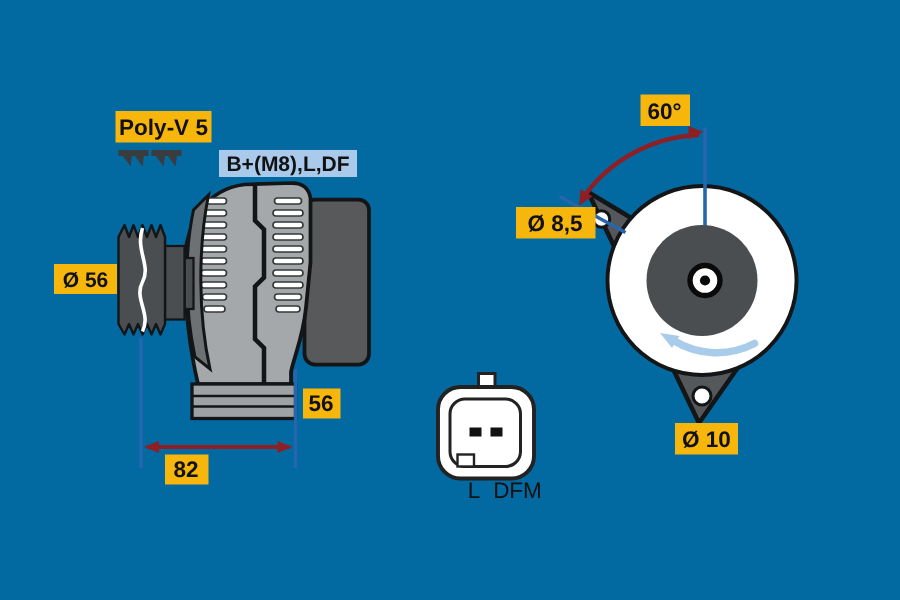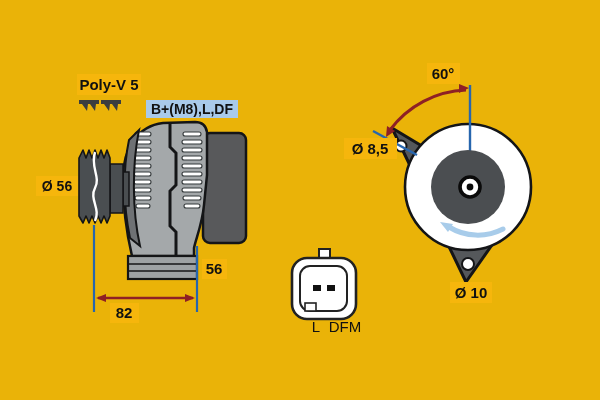--- a/index.html
+++ b/index.html
@@ -1,16 +1,16 @@
 <!DOCTYPE html>
 <html><head>
 <meta charset="utf-8">
 <style>
   html,body{margin:0;padding:0;background:#fff;}
-  #stage{position:relative;width:600px;height:400px;background:#eab308;overflow:hidden;
+  #stage{position:relative;width:600px;height:400px;background:#0369a1;overflow:hidden;
          font-family:"Liberation Sans",sans-serif;}
   svg{display:block;}
   svg text{font-family:"Liberation Sans",sans-serif;}
   .lbl{font-weight:bold;font-size:15px;fill:#111;}
   .lbl-sm{font-weight:bold;font-size:14px;fill:#111;}
   .pin-lbl{font-weight:normal;font-size:15px;fill:#111;}
 </style>
 </head>
 <body>
 

